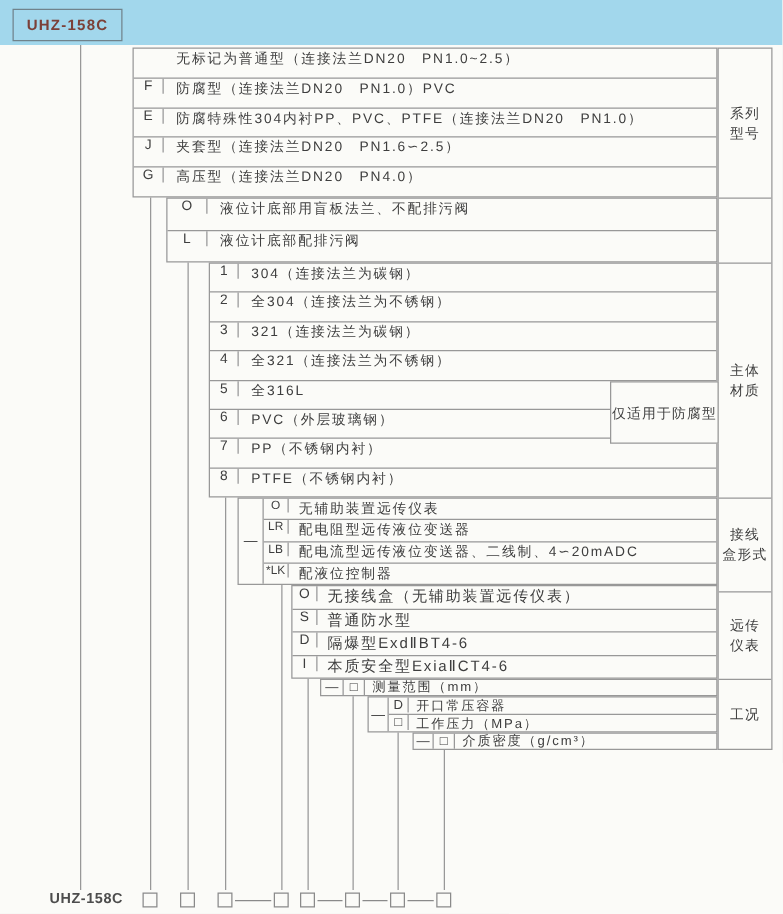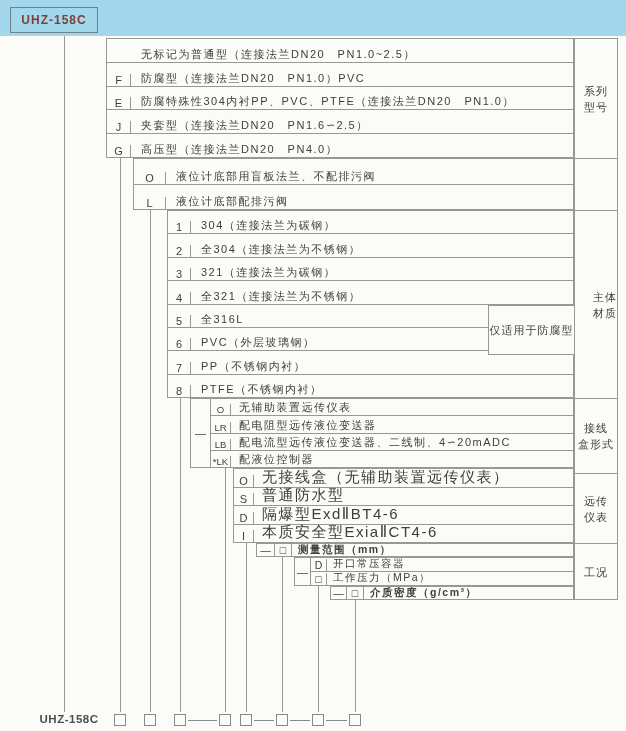--- a/index.html
+++ b/index.html
@@ -12,64 +12,64 @@
   html,body{margin:0;padding:0;}
   body{background:#e8e8e8;font-family:"Liberation Sans","DejaVu Sans",sans-serif;}
   .page{position:relative;width:626px;height:731px;background:var(--pagebg);overflow:hidden;color:var(--text);}
   
   .header-strip{position:absolute;left:0;top:0;width:626px;height:36px;background:var(--hbg);}
   .hbox{position:absolute;top:7px;height:26px;box-sizing:border-box;border:1px solid #70838c;display:flex;align-items:center;}
   .hbox-model{left:10px;width:88px;justify-content:center;font-weight:bold;font-size:12px;color:var(--htext);letter-spacing:1px;}
   .hbox-title{left:97px;width:521px;padding-left:14px;font-weight:bold;font-size:12px;color:var(--htext);letter-spacing:3px;}
   
   .sec{position:absolute;box-sizing:border-box;border:1px solid var(--line);display:flex;flex-direction:column;background:transparent;}
-  .srow{flex:1;display:flex;align-items:flex-end;box-sizing:border-box;border-top:1px solid var(--line);min-height:0;}
+  .srow{flex:1;display:flex;align-items:flex-start;box-sizing:border-box;border-top:1px solid var(--line);min-height:0;}
   .srow:first-child{border-top:none;}
   .scode{flex:0 0 auto;box-sizing:border-box;border-right:1px solid var(--line);display:flex;align-items:center;justify-content:center;font-size:11px;color:var(--text);}
   .sdesc{flex:1;display:flex;align-items:center;padding-left:10px;font-size:11px;letter-spacing:1.5px;white-space:nowrap;overflow:hidden;}
   
   #sec-series{left:106px;top:38px;width:468px;height:120px;}
   #sec-series .scode{width:24px;}
   #sec-drain{left:133px;top:158px;width:441px;height:52px;}
   #sec-drain .scode{width:32px;}
   #sec-material{left:167px;top:210px;width:407px;height:188px;}
   #sec-material .scode{width:23px;}
   .note-box{position:absolute;left:320px;top:94px;width:87px;height:50px;box-sizing:border-box;border:1px solid var(--line);background:var(--pagebg);display:flex;align-items:center;justify-content:center;font-size:11px;letter-spacing:1px;z-index:3;}
   
   #sec-remote{left:190px;top:398px;width:384px;height:70px;}
   .dash-col{position:absolute;left:0;top:0;bottom:0;width:20px;box-sizing:border-box;border-right:1px solid var(--line);display:flex;align-items:center;justify-content:center;font-size:11px;z-index:2;}
   .after-dash{margin-left:20px;display:flex;flex-direction:column;height:100%;}
   .after-dash .srow{flex:1;}
   #sec-remote .scode{width:20px;font-size:9.5px;}
   #sec-remote .sdesc{padding-left:8px;font-size:11px;}
   #sec-junction{left:233px;top:468px;width:341px;height:75px;}
   #sec-junction .scode{width:20px;}
-  #sec-junction .sdesc{padding-left:8px;font-size:15px;}
+  #sec-junction .sdesc{padding-left:8px;font-size:12px;}
   
   .minirow{position:absolute;box-sizing:border-box;border:1px solid var(--line);display:flex;align-items:stretch;font-size:10.5px;}
   .mcell{box-sizing:border-box;border-right:1px solid var(--line);display:flex;align-items:center;justify-content:center;flex:0 0 auto;}
-  .mdesc{flex:1;display:flex;align-items:center;padding-left:6px;letter-spacing:1.5px;white-space:nowrap;overflow:hidden;font-weight:bold;}
+  .mdesc{flex:1;display:flex;align-items:center;padding-left:6px;letter-spacing:1.5px;white-space:nowrap;overflow:hidden;}
   #row-range{left:256px;top:543px;width:318px;height:14px;}
   #row-range .mcell.dash{width:18px;}
   #row-range .mcell.ph{width:17px;}
   #sec-cond{left:294px;top:557px;width:280px;height:29px;font-size:10.5px;}
   #sec-cond .dash-col{width:16px;}
   #sec-cond .after-dash{margin-left:16px;}
   #sec-cond .scode{width:16px;font-size:10.5px;}
   #sec-cond .sdesc{padding-left:6px;font-size:10.5px;}
   #row-density{left:330px;top:586px;width:244px;height:14px;}
   #row-density .mcell.dash{width:16px;}
   #row-density .mcell.ph{width:17px;}
   
   .label-col{position:absolute;left:574px;top:38px;width:44px;height:562px;box-sizing:border-box;border:1px solid var(--line);display:flex;flex-direction:column;}
   .lcell{box-sizing:border-box;border-top:1px solid var(--line);display:flex;flex-direction:column;align-items:center;justify-content:center;font-size:11px;letter-spacing:1px;line-height:16px;}
   .lcell:first-child{border-top:none;}
   .lc-series{flex:0 0 119px;}
   .lc-empty{flex:0 0 52px;}
-  .lc-material{flex:0 0 188px;align-items:flex-end;}
+  .lc-material{flex:0 0 188px;}
   .lc-remote{flex:0 0 70px;}
   .lc-junction{flex:0 0 75px;}
   .lc-cond{flex:0 0 56px;}
   
   .vline{position:absolute;width:1px;background:var(--line);}
   .hdash{position:absolute;height:1px;background:#8a8a8a;top:720px;}
   
   .code-box{position:absolute;top:714px;width:12px;height:12px;box-sizing:border-box;border:1px solid #8a8a8a;background:transparent;}
   .bottom-model{position:absolute;left:38px;top:713px;width:62px;text-align:center;font-size:11.5px;font-weight:bold;color:#4d4d4d;letter-spacing:0.5px;}
 </style>

